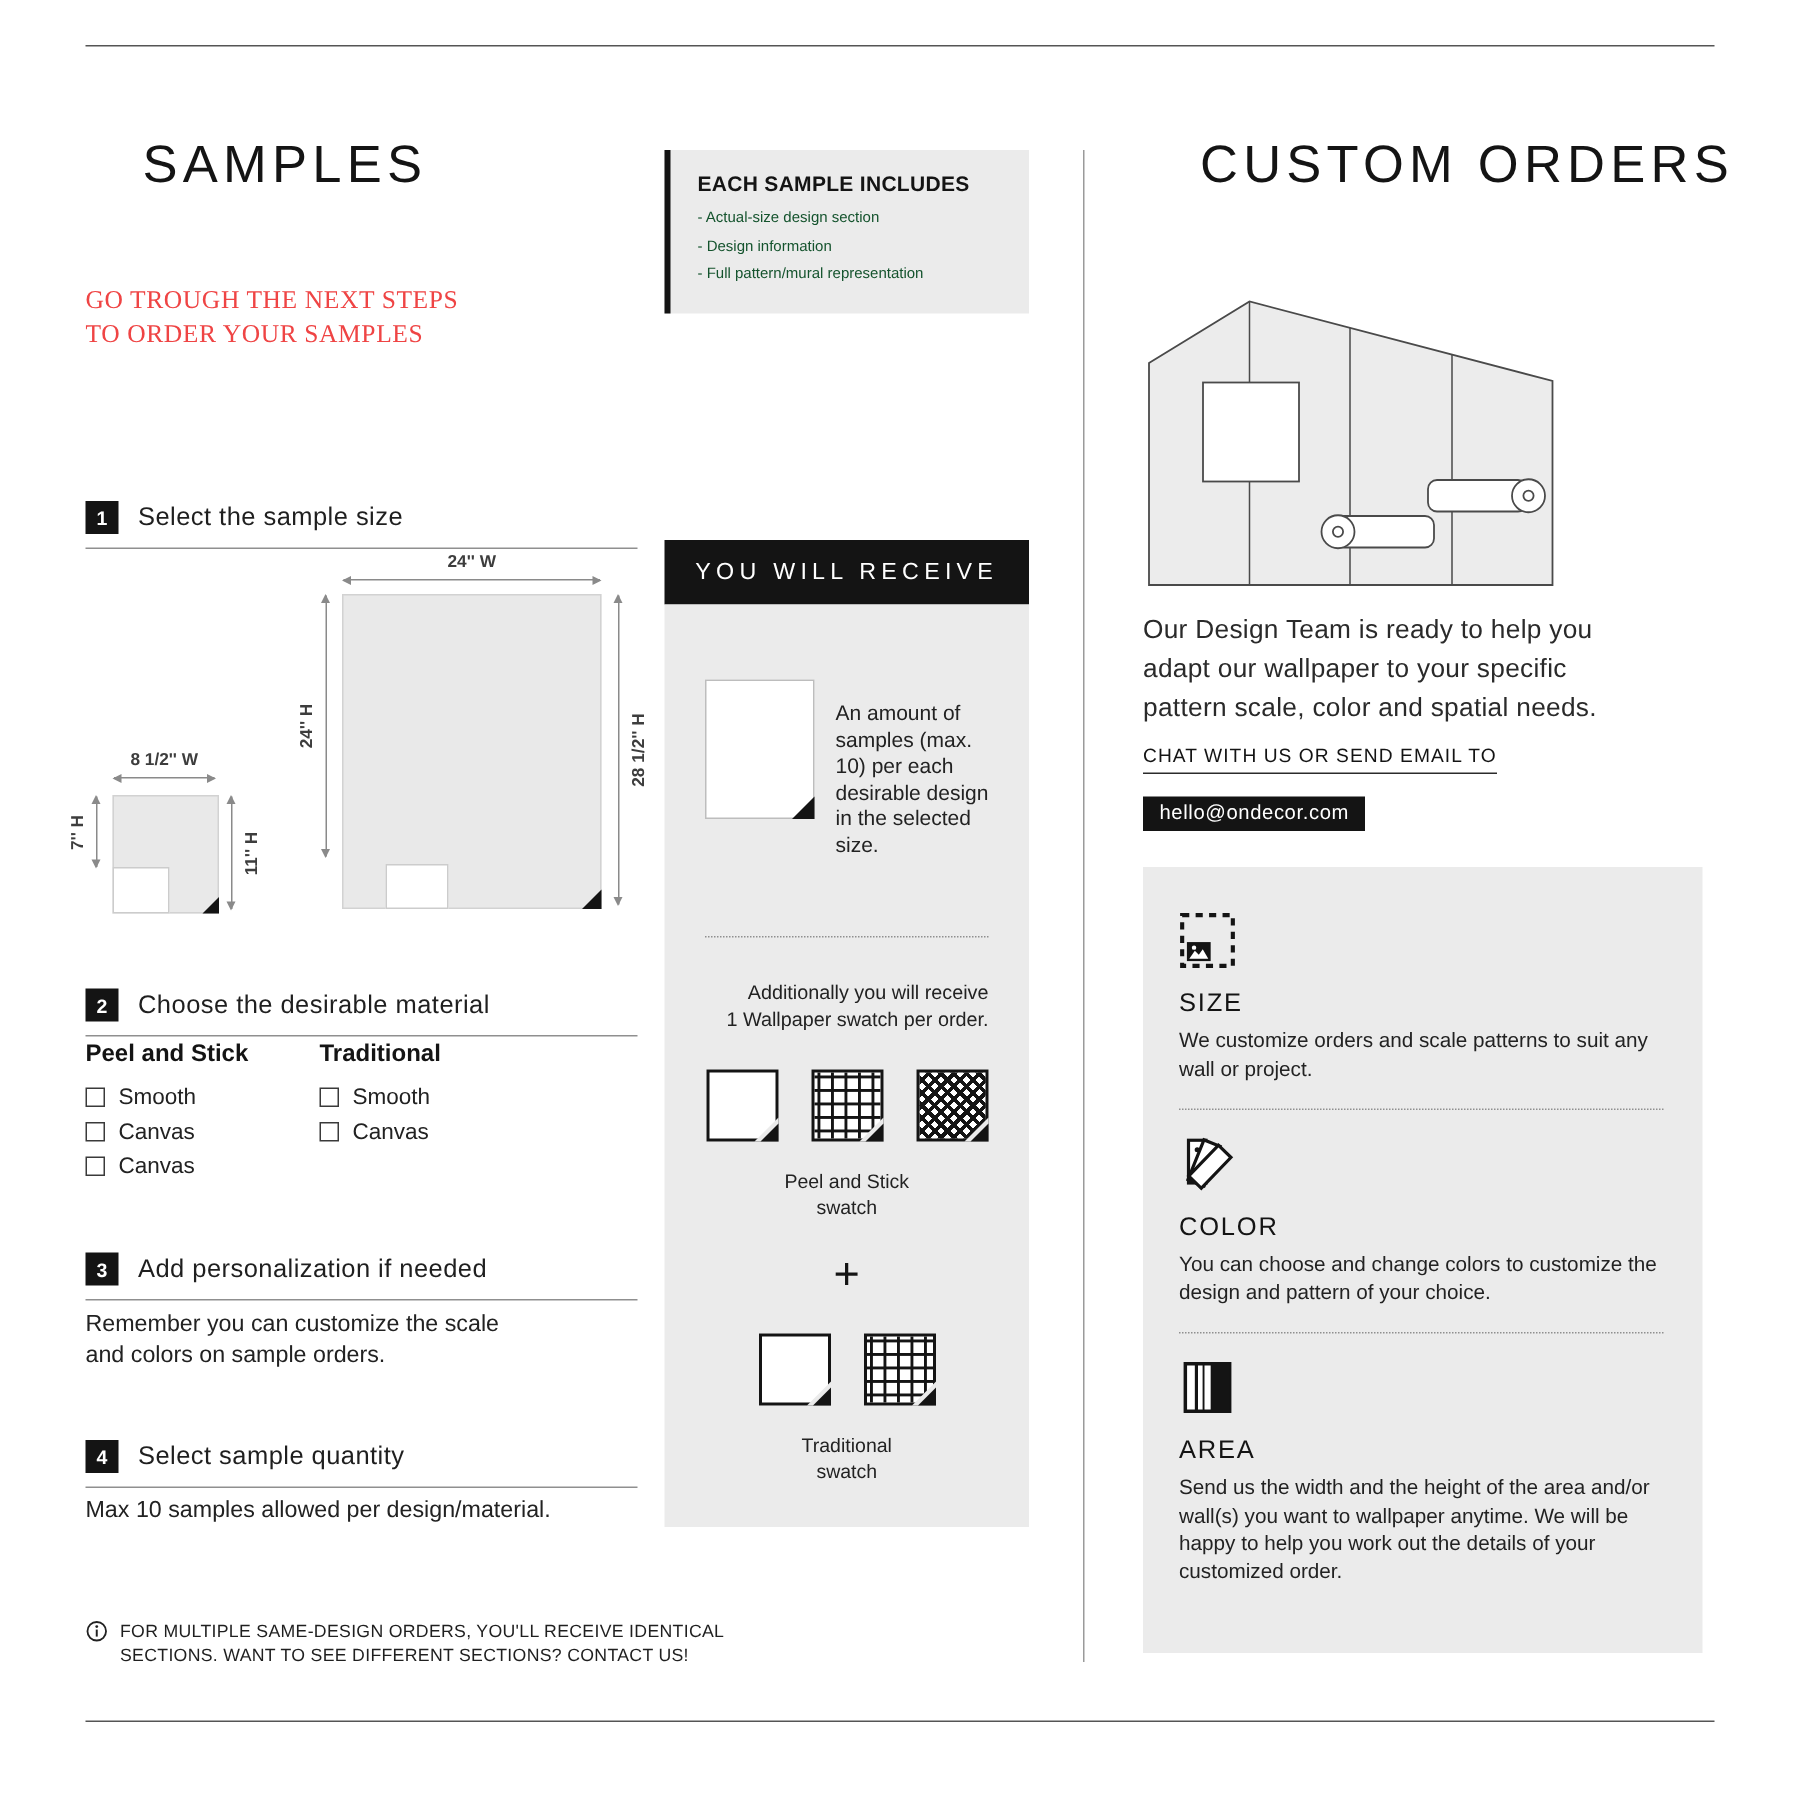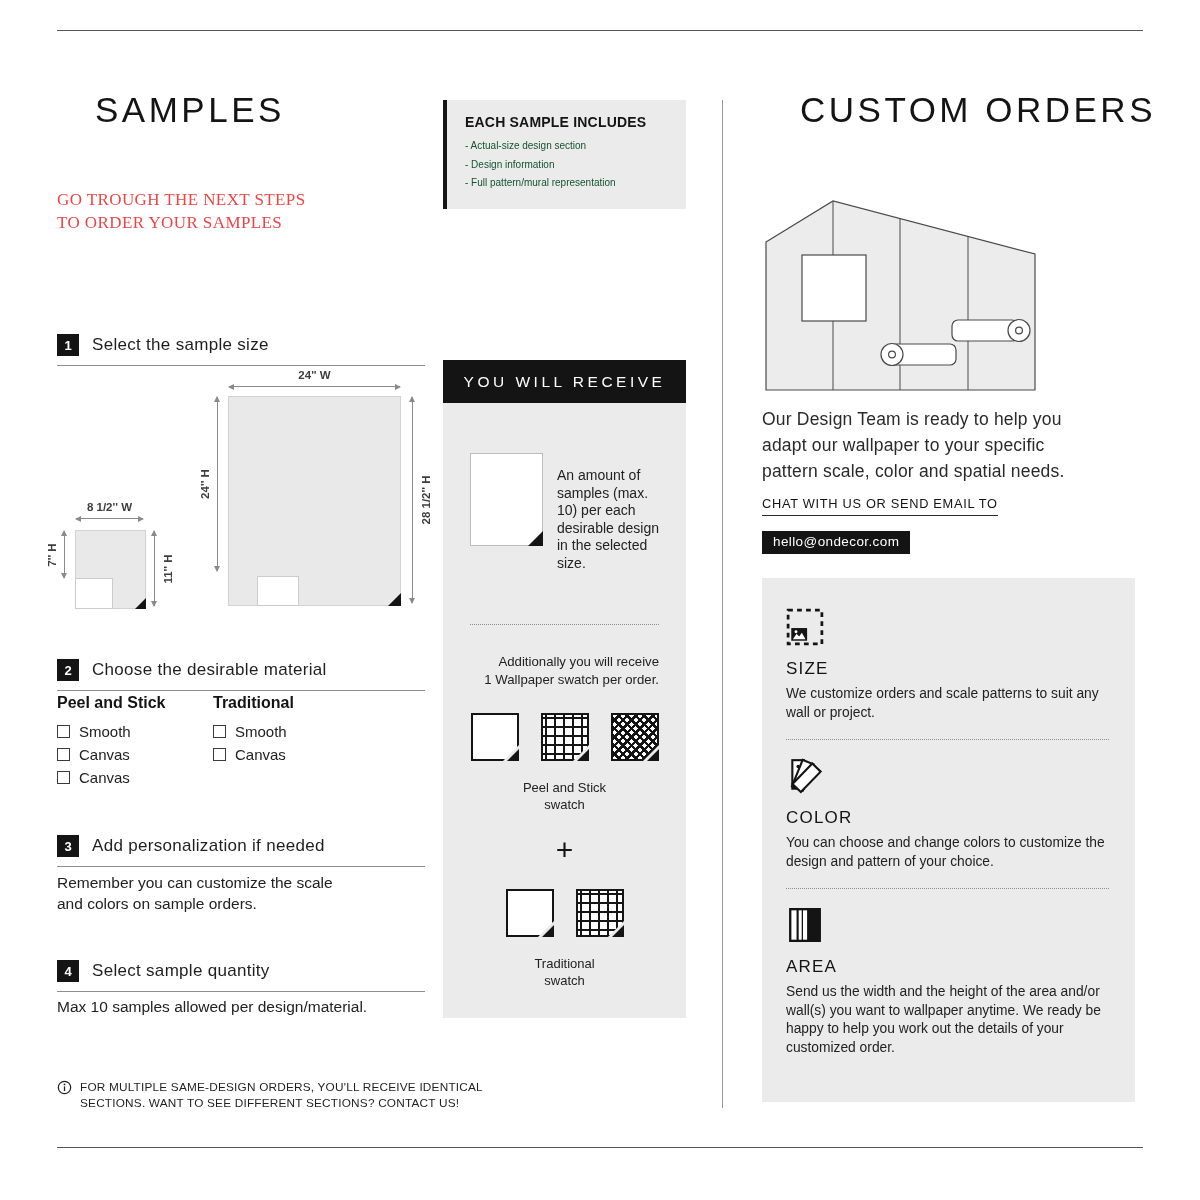--- a/index.html
+++ b/index.html
@@ -305,16 +305,16 @@
       <div class="feature-text">You can choose and change colors to customize the design and pattern of your choice.</div>
       <div class="fdotted"></div>
 
       <svg class="ficon" viewBox="0 0 36 36">
         <rect x="4" y="3" width="28" height="30" fill="#fff" stroke="#141414" stroke-width="2.2"></rect>
         <line x1="11" y1="3" x2="11" y2="33" stroke="#141414" stroke-width="2"></line>
         <line x1="15.5" y1="3" x2="15.5" y2="33" stroke="#141414" stroke-width="1.2"></line>
         <rect x="20" y="3" width="12" height="30" fill="#141414"></rect>
       </svg>
       <div class="feature-name">AREA</div>
-      <div class="feature-text">Send us the width and the height of the area and/or wall(s) you want to wallpaper anytime. We ready be happy to help you work out the details of your customized order.</div>
+      <div class="feature-text">Send us the width and the height of the area and/or wall(s) you want to wallpaper anytime. We will be happy to help you work out the details of your customized order.</div>
     </div>
   </div>
 </div>
 
 </body></html>

